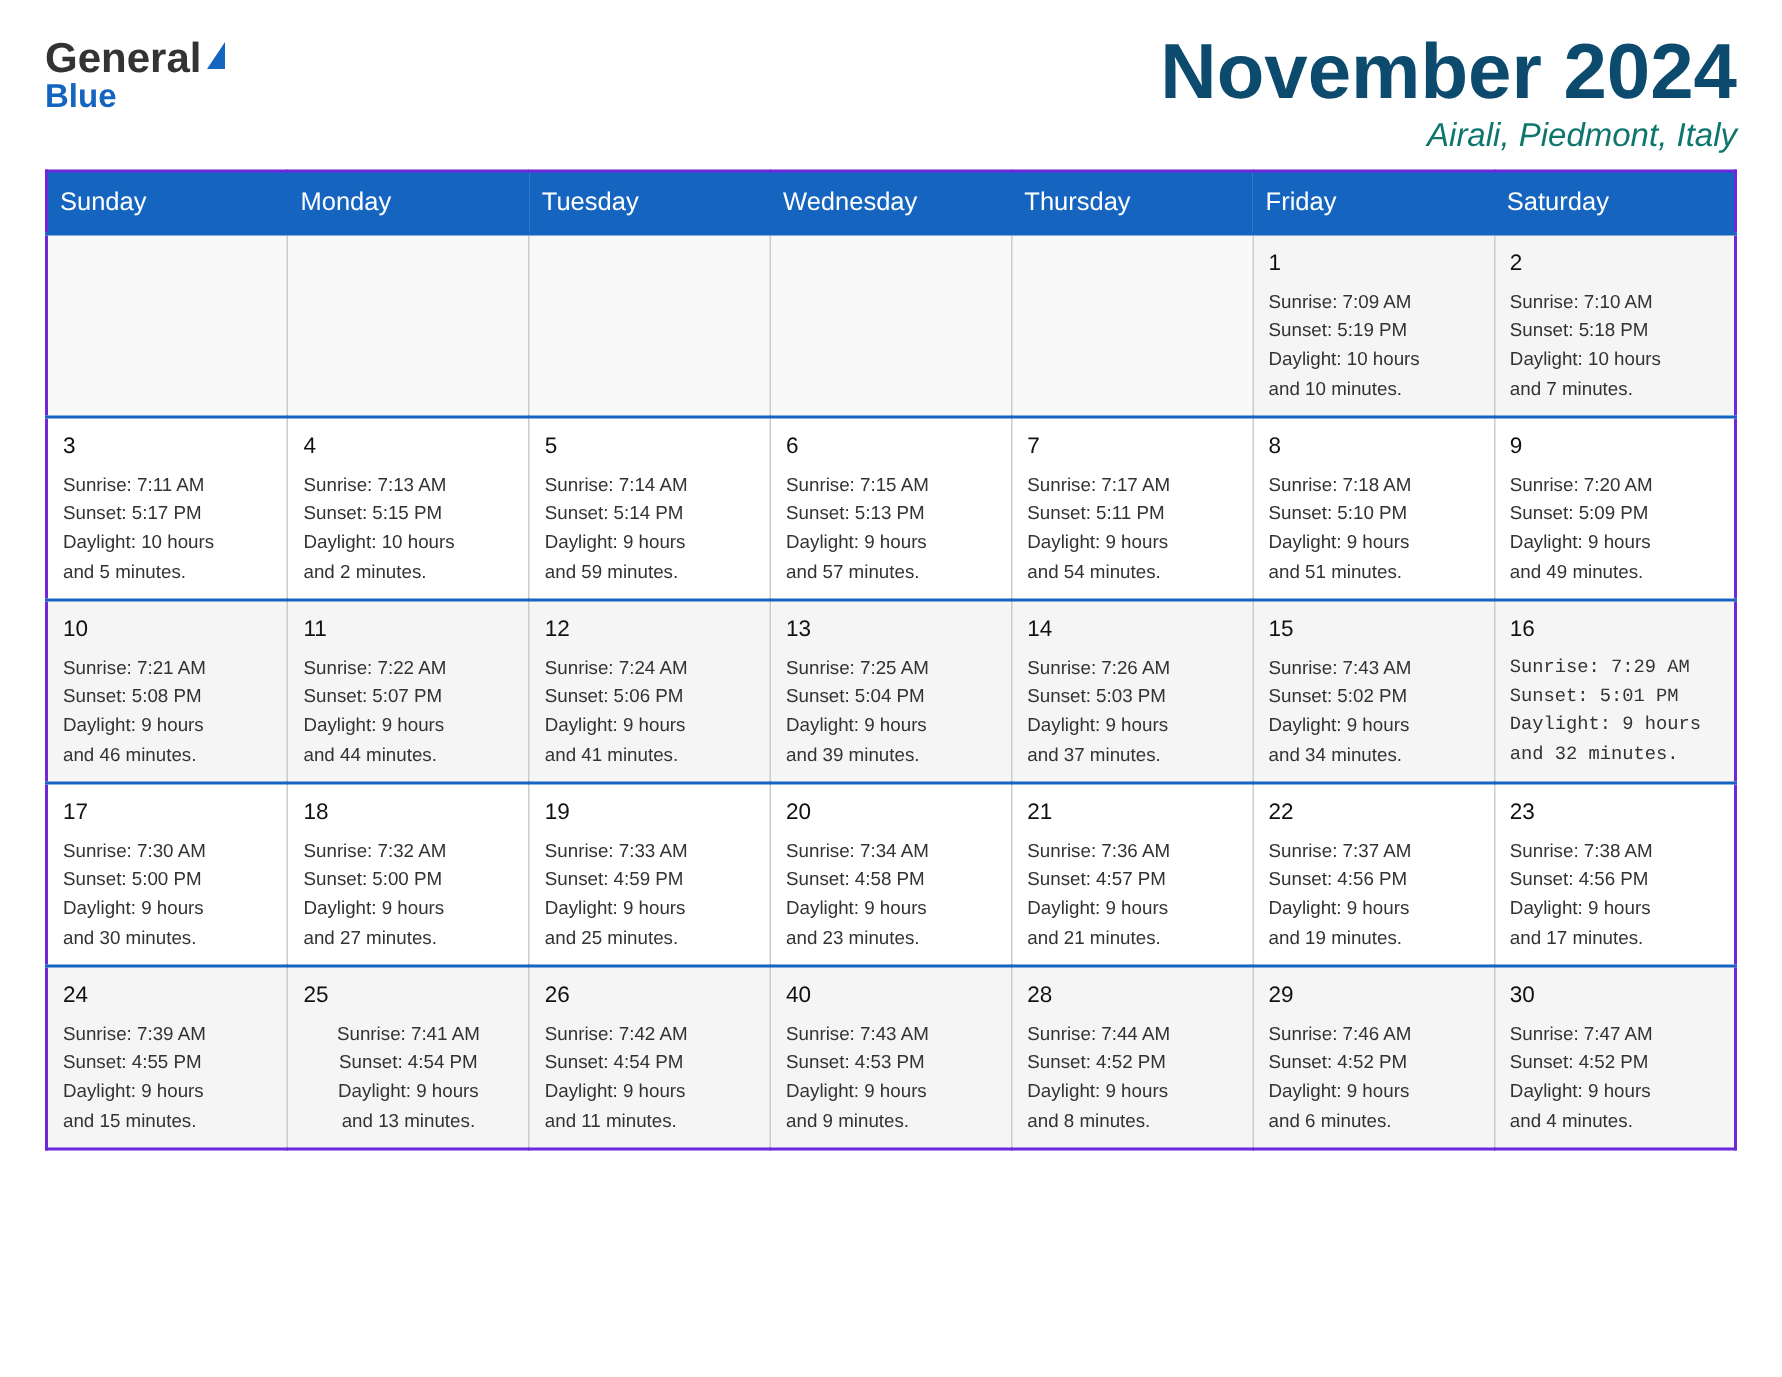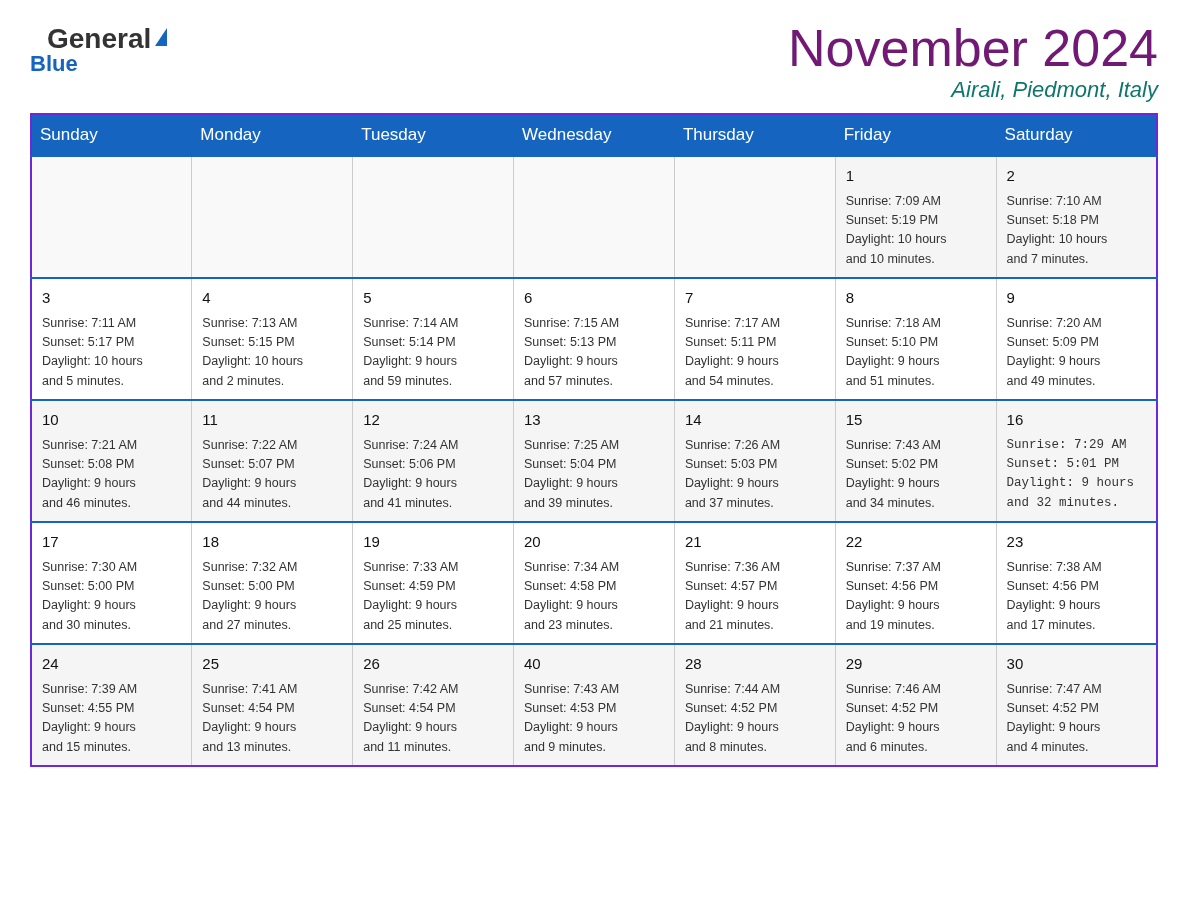--- a/index.html
+++ b/index.html
@@ -44,22 +44,22 @@
       margin-left: 4px;
       vertical-align: middle;
       position: relative;
       top: -2px;
     }
     .title-block {
       text-align: right;
     }
     .month-title {
       font-size: 52px;
-      font-weight: normal;
-      color: #701a75;
+      font-weight: bold;
+      color: #0c4a6e;
       line-height: 1.1;
     }
     .location-title {
       font-size: 22px;
       color: #0f766e;
       font-weight: normal;
       font-style: italic;
     }
     .calendar-table {
       width: 100%;
@@ -111,21 +111,21 @@
     }
     .row-bg-white {
       background: #fff;
     }
   </style>
 </head>
 <body>
 
 <div class="header-row">
   <div class="logo">
-    <div style="display:flex;align-items:center;margin-left:17px;">
+    <div style="display:flex;align-items:center;">
       <span class="logo-text-general">General</span>
       <span class="logo-triangle"></span>
     </div>
     <span class="logo-text-blue">Blue</span>
   </div>
   <div class="title-block">
     <div class="month-title">November 2024</div>
     <div class="location-title">Airali, Piedmont, Italy</div>
   </div>
 </div>
@@ -320,21 +320,21 @@
       <tr class="row-bg-light">
         <td>
           <span class="day-number">24</span>
           <div class="day-info" style="white-space: pre-line;">Sunrise: 7:39 AM
 Sunset: 4:55 PM
 Daylight: 9 hours
 and 15 minutes.</div>
         </td>
         <td>
           <span class="day-number">25</span>
-          <div class="day-info" style="white-space: pre-line;">Sunrise: 7:41 AM
+          <div class="day-info" style="white-space: pre-line; text-align: center;">Sunrise: 7:41 AM
 Sunset: 4:54 PM
 Daylight: 9 hours
 and 13 minutes.</div>
         </td>
         <td>
           <span class="day-number">26</span>
           <div class="day-info" style="white-space: pre-line;">Sunrise: 7:42 AM
 Sunset: 4:54 PM
 Daylight: 9 hours
 and 11 minutes.</div>

